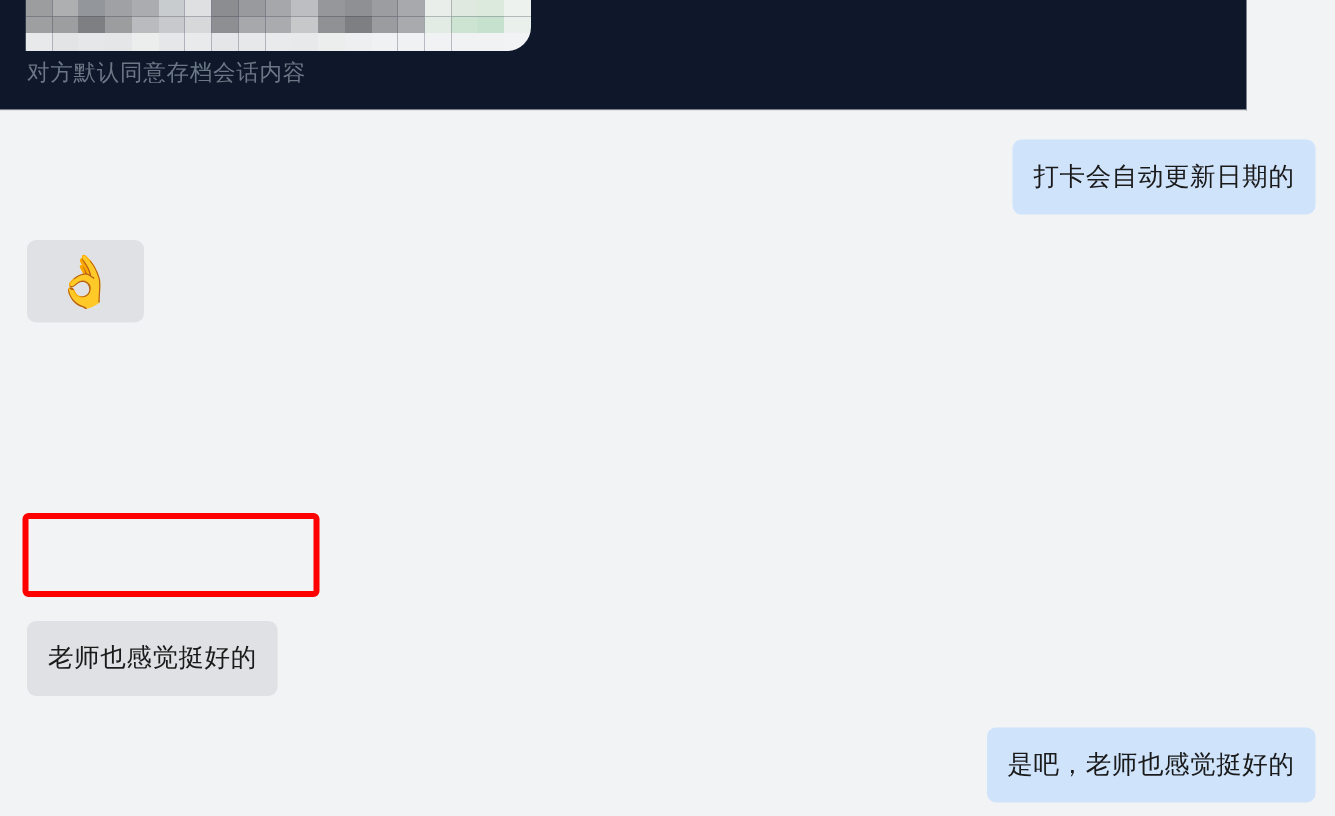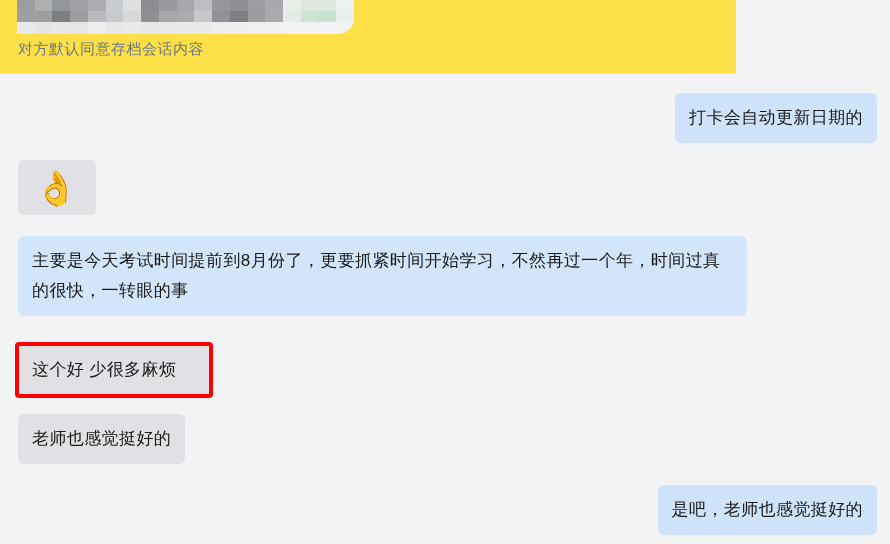--- a/index.html
+++ b/index.html
@@ -13,23 +13,23 @@
     font-family: "Liberation Sans", "DejaVu Sans", sans-serif;
     overflow: hidden;
     position: relative;
   }
 
   
   .chat-header {
     position: absolute;
     left: 0;
     top: 0;
-    width: 736px;
+    width: 831px;
     height: 74px;
-    background: #fde047;
+    background: #0f172a;
     border-bottom: 1px solid #e2e3e5;
     box-sizing: border-box;
   }
 
   
   .mosaic-strip {
     position: absolute;
     left: 17px;
     top: 0px;
     width: 337px;
@@ -212,27 +212,21 @@
   <div class="msg-row right" id="row-m1">
     <div class="bubble outgoing">打卡会自动更新日期的</div>
   </div>
 
   <div class="msg-row left" id="row-m2">
     <div class="bubble sticker">
       <span class="sticker-emoji">👌</span>
     </div>
   </div>
 
-  <div class="msg-row left" id="row-m3">
-    <div class="bubble wide">主要是今天考试时间提前到8月份了，更要抓紧时间开始学习，不然再过一个年，时间过真的很快，一转眼的事</div>
-  </div>
-
-  <div class="msg-row left" id="row-m4">
-    <div class="bubble incoming">这个好 少很多麻烦</div>
-  </div>
+
 
   <div class="msg-row left" id="row-m5">
     <div class="bubble incoming">老师也感觉挺好的</div>
   </div>
 
   <div class="msg-row right" id="row-m6">
     <div class="bubble outgoing">是吧，老师也感觉挺好的</div>
   </div>
 
   <div class="highlight-box" id="highlight-m4" style="border-color: rgb(254, 0, 0); left: 15px; top: 268px; width: 198px; height: 56px;"></div>

